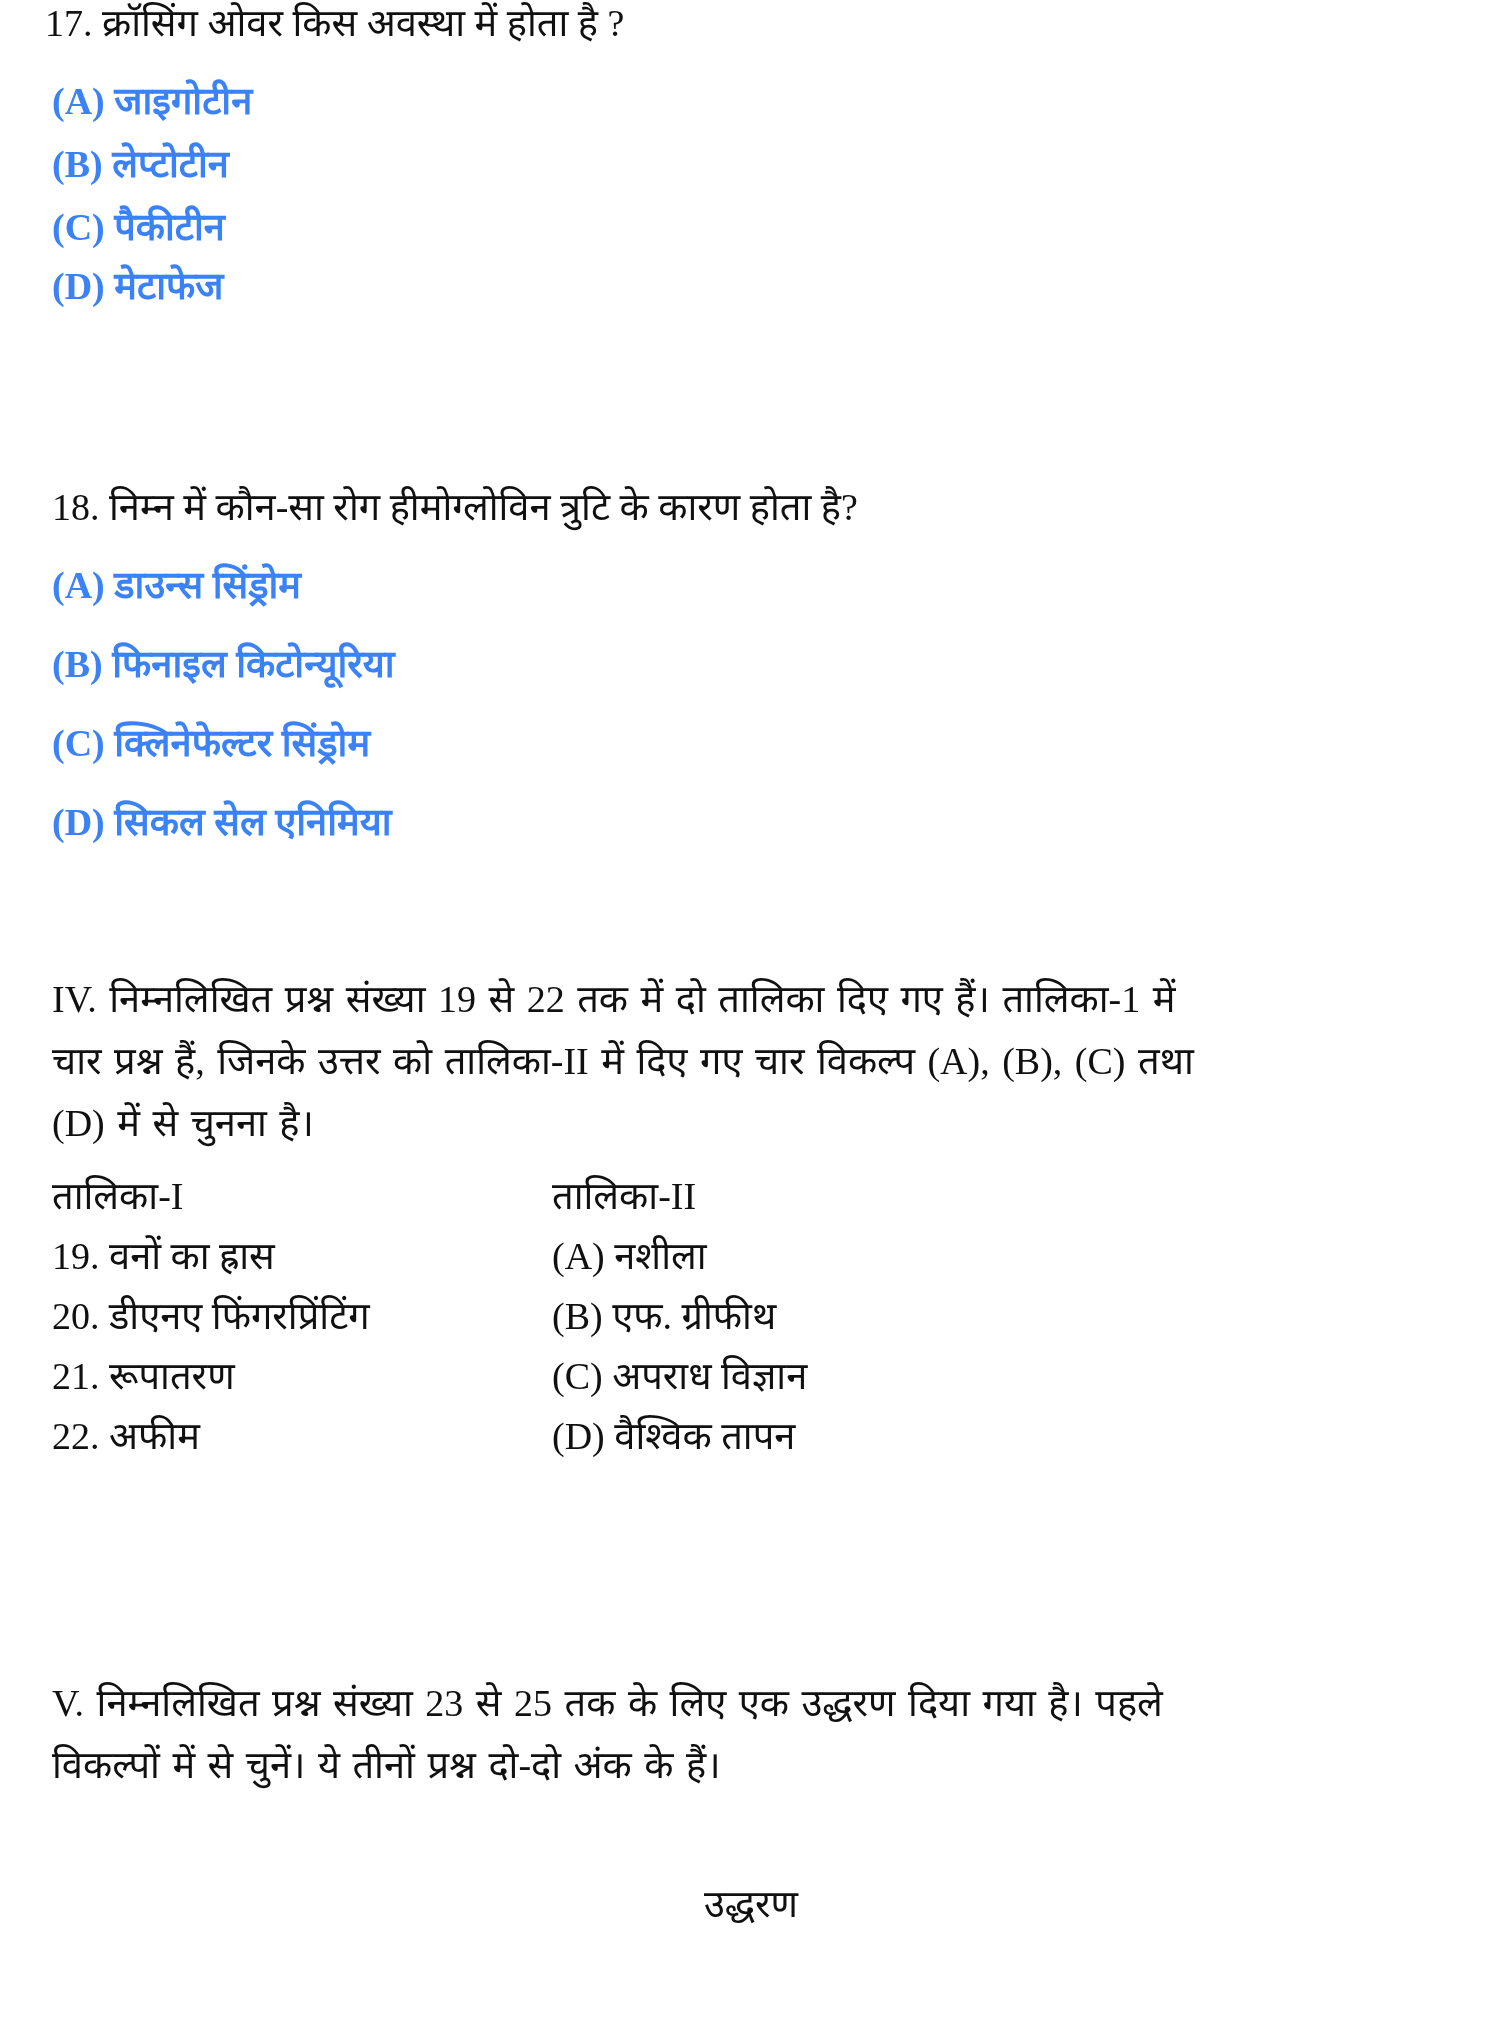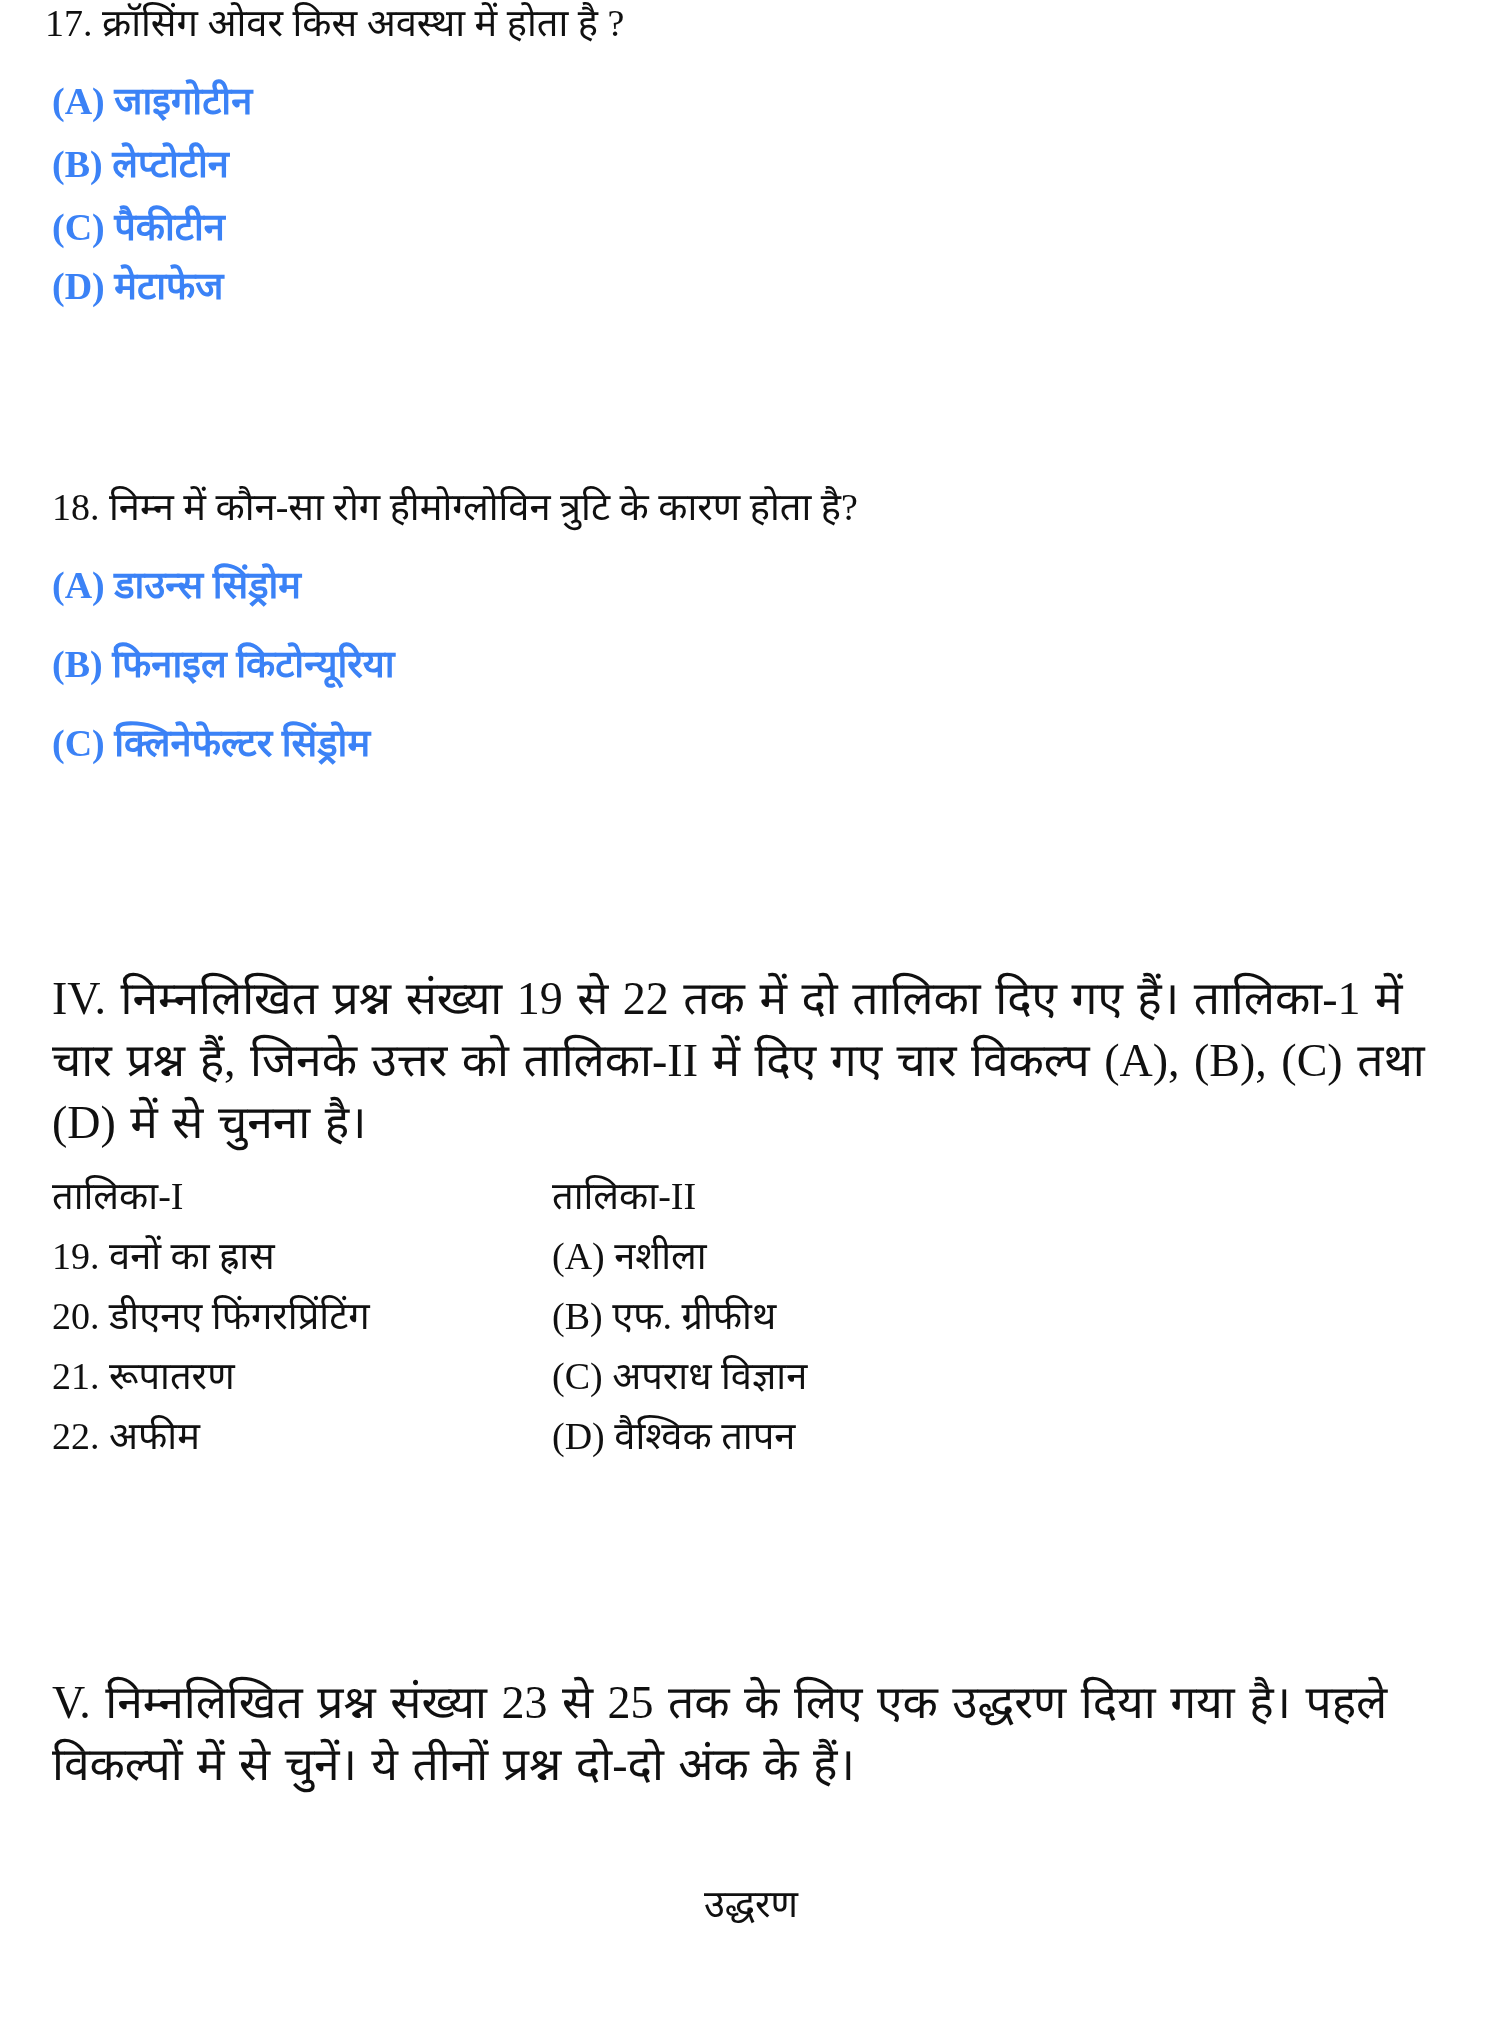--- a/index.html
+++ b/index.html
@@ -35,21 +35,21 @@
 
   .option {
     font-size: 38px;
     line-height: 1.0;
     color: #3b82f6;
     white-space: nowrap;
     font-weight: bold;
   }
 
   .para {
-    font-size: 46px;
+    font-size: 38px;
     line-height: 62px;
     color: #101010;
     text-align: justify;
     text-justify: inter-word;
     word-spacing: 3px;
   }
 
   .para-block {
     width: 1398px;
   }
@@ -108,20 +108,21 @@
   <div class="abs option" style="left:52px; top:267px;">(D) मेटाफेज</div>
 
   <div class="abs qtext" style="left:52px; top:488px;">18. निम्न में कौन-सा रोग हीमोग्लोविन त्रुटि के कारण होता है?</div>
 
   <div class="abs option" style="left:52px; top:566px;">(A) डाउन्स सिंड्रोम</div>
 
   <div class="abs option" style="left:52px; top:645px;">(B) फिनाइल किटोन्यूरिया</div>
 
   <div class="abs option" style="left:52px; top:724px;">(C) क्लिनेफेल्टर सिंड्रोम</div>
 
+  <div class="abs option" style="left:52px; top:803px;">(D) सिकल सेल एनिमिया</div>
 
   <div class="abs para-block" style="left:52px; top:968px;">
     <div class="para" style="white-space:nowrap;">IV. निम्नलिखित प्रश्न संख्या 19 से 22 तक में दो तालिका दिए गए हैं। तालिका-1 में</div>
     <div class="para" style="white-space:nowrap;">चार प्रश्न हैं, जिनके उत्तर को तालिका-II में दिए गए चार विकल्प (A), (B), (C) तथा</div>
     <div class="para" style="white-space:nowrap;">(D) में से चुनना है।</div>
   </div>
 
   <div class="match-wrap" style="top:1168px;">
 
     <div class="match-row match-head">

